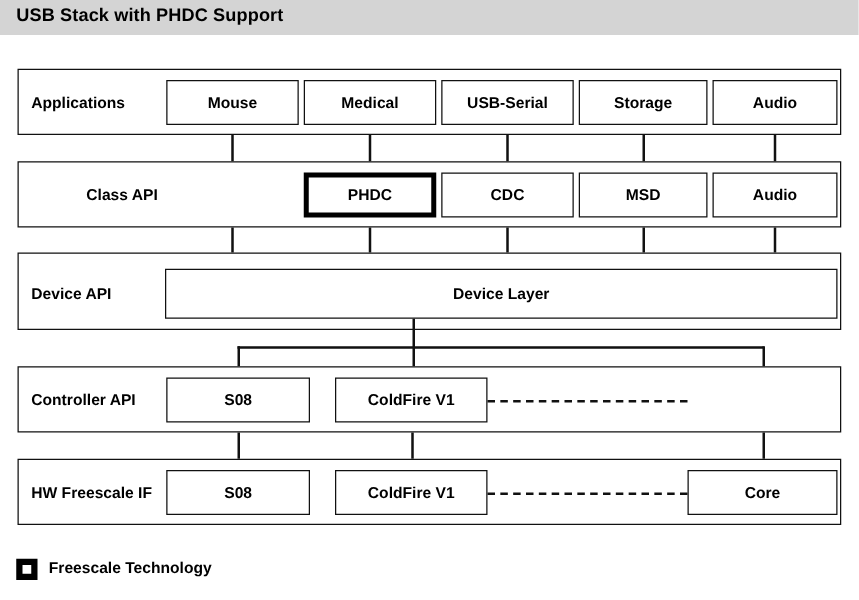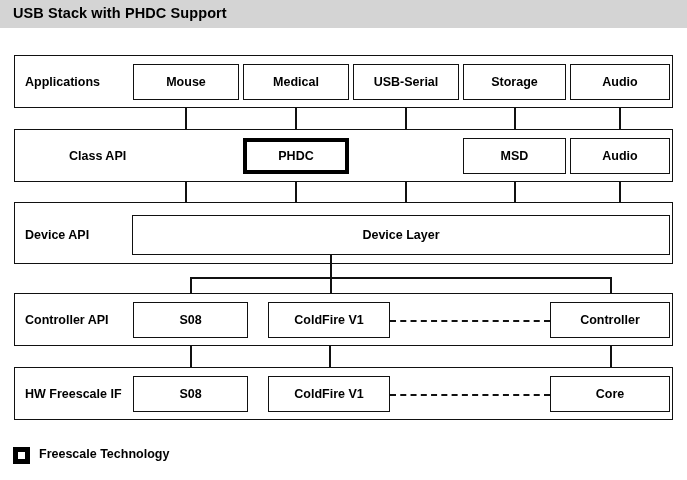--- a/index.html
+++ b/index.html
@@ -157,20 +157,21 @@
   <div class="vline" style="left:514px; top:96px; height:28px;"></div>
   <div class="arrow-head" style="left:510px; top:122px;"></div>
 
   <div class="vline" style="left:619px; top:96px; height:28px;"></div>
   <div class="arrow-head" style="left:615px; top:122px;"></div>
 
   <div class="row-band" style="left:14px; top:117px; width:659px; height:53px;"></div>
   <div class="row-label" style="left:25px; top:137px;margin-left:44px;">Class API</div>
 
   <div class="node thick" style="left:243px; top:126px; width:106px; height:36px;">PHDC</div>
+  <div class="node" style="left:353px; top:126px; width:106px; height:36px;">CDC</div>
   <div class="node" style="left:463px; top:126px; width:103px; height:36px;">MSD</div>
   <div class="node" style="left:570px; top:126px; width:100px; height:36px;">Audio</div>
 
   <div class="vline" style="left:185px; top:170px; height:26px;"></div>
   <div class="arrow-head" style="left:181px; top:194px;"></div>
 
   <div class="vline" style="left:295px; top:170px; height:26px;"></div>
   <div class="arrow-head" style="left:291px; top:194px;"></div>
 
   <div class="vline" style="left:405px; top:170px; height:26px;"></div>
@@ -196,21 +197,20 @@
   <div class="arrow-head" style="left:186px; top:300px;"></div>
 
   <div class="vline" style="left:610px; top:265px; height:38px;"></div>
   <div class="arrow-head" style="left:606px; top:300px;"></div>
 
   <div class="row-band" style="left:14px; top:281px; width:659px; height:53px;"></div>
   <div class="row-label" style="left:25px; top:301px;">Controller API</div>
 
   <div class="node" style="left:133px; top:290px; width:115px; height:36px;">S08</div>
   <div class="node" style="left:268px; top:290px; width:122px; height:36px;">ColdFire V1</div>
-  <div class="node" style="left:550px; top:290px; width:120px; height:36px;">Controller</div>
 
   <div class="dashed" style="left:390px; top:308px; width:160px;"></div>
 
   <div class="vline" style="left:190px; top:334px; height:30px;"></div>
   <div class="arrow-head" style="left:186px; top:361px;"></div>
 
   <div class="vline" style="left:329px; top:334px; height:30px;"></div>
   <div class="arrow-head" style="left:325px; top:361px;"></div>
 
   <div class="vline" style="left:610px; top:334px; height:30px;"></div>

